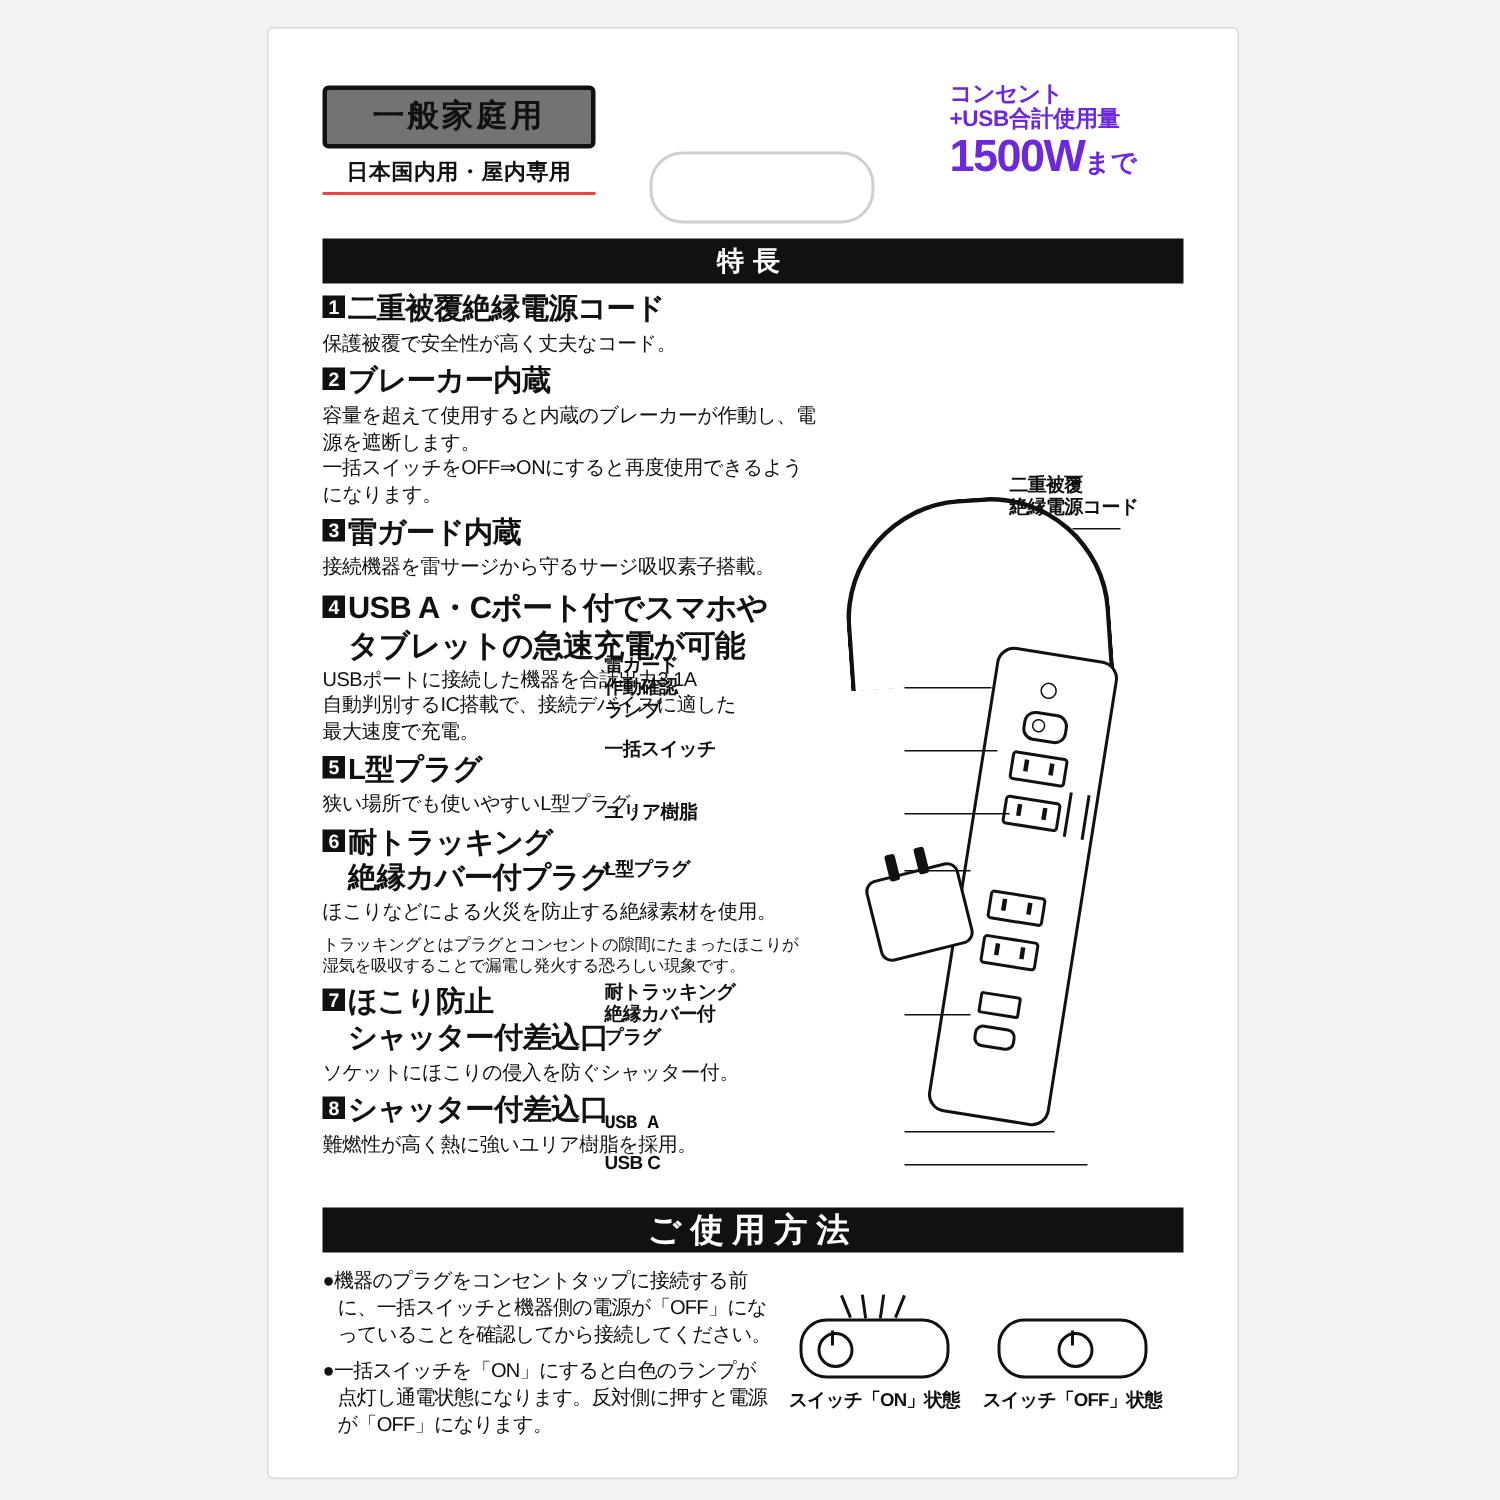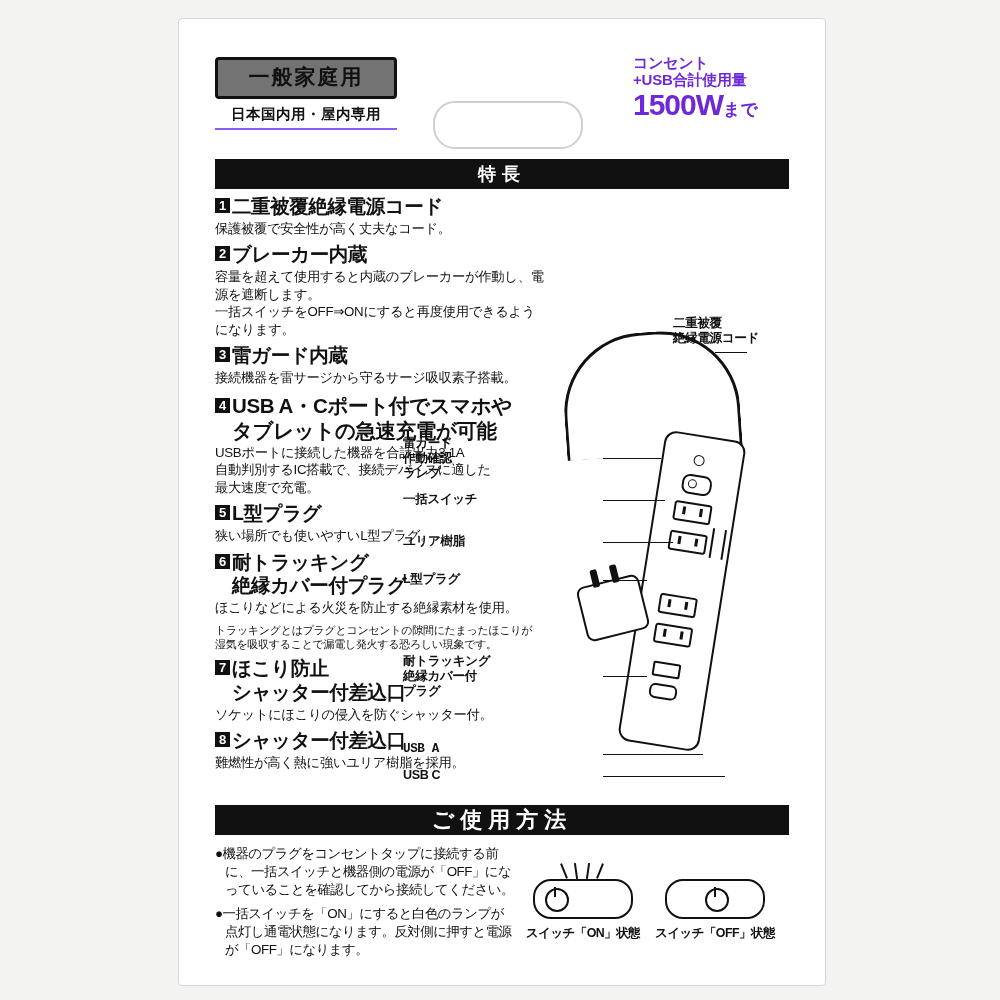--- a/index.html
+++ b/index.html
@@ -56,21 +56,21 @@
     letter-spacing: 2px;
     padding: 3px 0 5px 0;
     color: #111;
     background: #737373;
   }
   .badge-sub {
     margin-top: 6px;
     font-size: 14.5px;
     font-weight: bold;
     color: #111;
-    border-bottom: 2px solid #8b5cf6;
+    border-bottom: 2px solid #ef4444;
     padding-bottom: 4px;
     text-align: center;
     letter-spacing: 0.5px;
   }
 
   
   .hang-hole {
     position: absolute;
     left: 240px;
     top: 68px;

